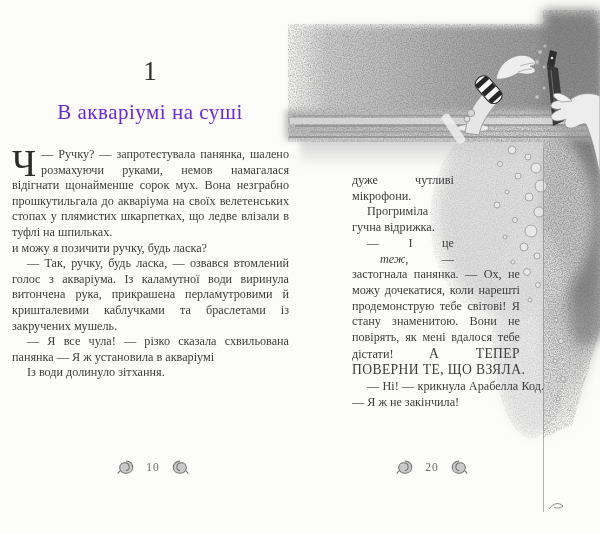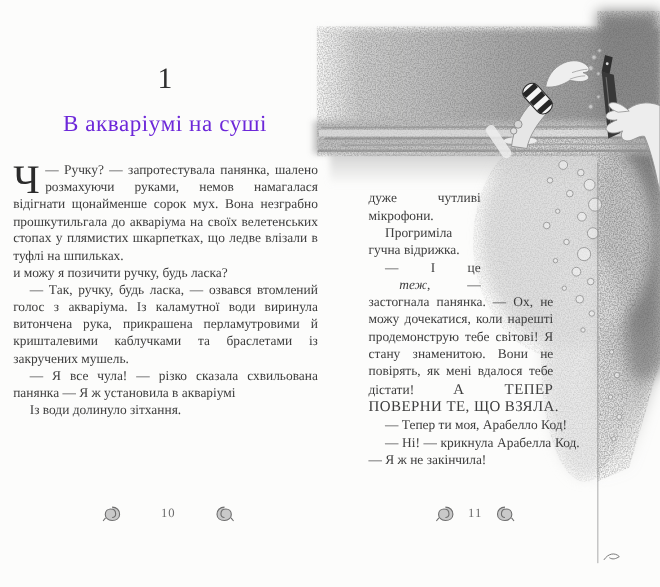--- a/index.html
+++ b/index.html
@@ -18,29 +18,29 @@
     font-size:21px;letter-spacing:.5px;color:#6d28d9;}
   .left-body{position:absolute;left:12px;top:147px;width:277px;
     font-size:12.2px;line-height:15.6px;text-align:justify;}
   .left-body p,.right-body p{margin:0;}
   .indent{text-indent:15px;}
   .dropcap{float:left;font-size:37px;line-height:29px;padding:2px 5px 0 0;color:#2b2b2b;}
   .caps{font-size:13.6px;letter-spacing:.4px;}
   .ital{font-style:italic;margin-left:28px;}
 
   
-  .right-body{position:absolute;left:335px;top:173px;width:192px;
+  .right-body{position:absolute;left:352px;top:173px;width:192px;
     font-size:12.2px;line-height:15.7px;text-align:justify;}
   .sp1{float:right;width:90px;height:79px;}
   .sp2{float:right;clear:right;width:24px;height:96px;}
 
   
   .footer{position:absolute;top:459px;display:flex;align-items:center;
     justify-content:center;gap:12px;z-index:1;}
-  .footer-left{left:93px;width:120px;justify-content:space-between;}
+  .footer-left{left:93px;width:120px;}
   .footer-right{left:383px;width:98px;}
   .pagenum{font-size:11.5px;color:#6c6c6c;letter-spacing:1px;}
   .shell{width:17px;height:16px;display:block;}
   .shell.mirror{transform:scaleX(-1);}
 </style>
 </head>
 <body>
 
 <div class="book">
 
@@ -200,29 +200,28 @@
       <path d="M3.5,13.5 L0.8,16.8" stroke="#6f6f6f" stroke-width="1.2" fill="none"></path>
     </svg>
   </div>
 
   <div class="right-body txt">
     <span class="sp1"></span>
     <span class="sp2"></span>
     <p>дуже чутливі мікрофони.</p>
     <p class="indent">Прогриміла гучна відрижка.</p>
     <p class="indent"><span>— І це </span><span class="ital">теж</span><span>, — застогнала панянка. — Ох, не можу дочекатися, коли нарешті продемонструю тебе світові! Я стану знаменитою. Вони не повірять, як мені вдалося тебе дістати! </span><span class="caps">А ТЕПЕР ПОВЕРНИ ТЕ, ЩО ВЗЯЛА.</span></p>
-    <p class="indent">— Тепер ти моя, Арабелло Код!</p>
     <p class="indent">— Ні! — крикнула Арабелла Код. — Я ж не закінчила!</p>
   </div>
 
   <div class="footer footer-right">
     <svg class="shell" viewBox="0 0 20 18">
       <path d="M10.5,2 C15.5,2 18.5,5.5 18.5,9.5 C18.5,13.8 15,16.3 10.5,16.3 C6,16.3 3.2,13.3 3.2,9.8 C3.2,6.3 5.8,4 9,4 C12.3,4 14.3,6.3 14.3,9.2 C14.3,11.6 12.7,13.2 10.5,13.1" fill="#c9c9c9" stroke="#6f6f6f" stroke-width="1.2"></path>
       <path d="M3.5,13.5 L0.8,16.8" stroke="#6f6f6f" stroke-width="1.2" fill="none"></path>
     </svg>
-    <span class="pagenum">11</span>
+    <span class="pagenum">20</span>
     <svg class="shell mirror" viewBox="0 0 20 18">
       <path d="M10.5,2 C15.5,2 18.5,5.5 18.5,9.5 C18.5,13.8 15,16.3 10.5,16.3 C6,16.3 3.2,13.3 3.2,9.8 C3.2,6.3 5.8,4 9,4 C12.3,4 14.3,6.3 14.3,9.2 C14.3,11.6 12.7,13.2 10.5,13.1" fill="#c9c9c9" stroke="#6f6f6f" stroke-width="1.2"></path>
       <path d="M3.5,13.5 L0.8,16.8" stroke="#6f6f6f" stroke-width="1.2" fill="none"></path>
     </svg>
   </div>
 
 </div>
 
 </body></html>

